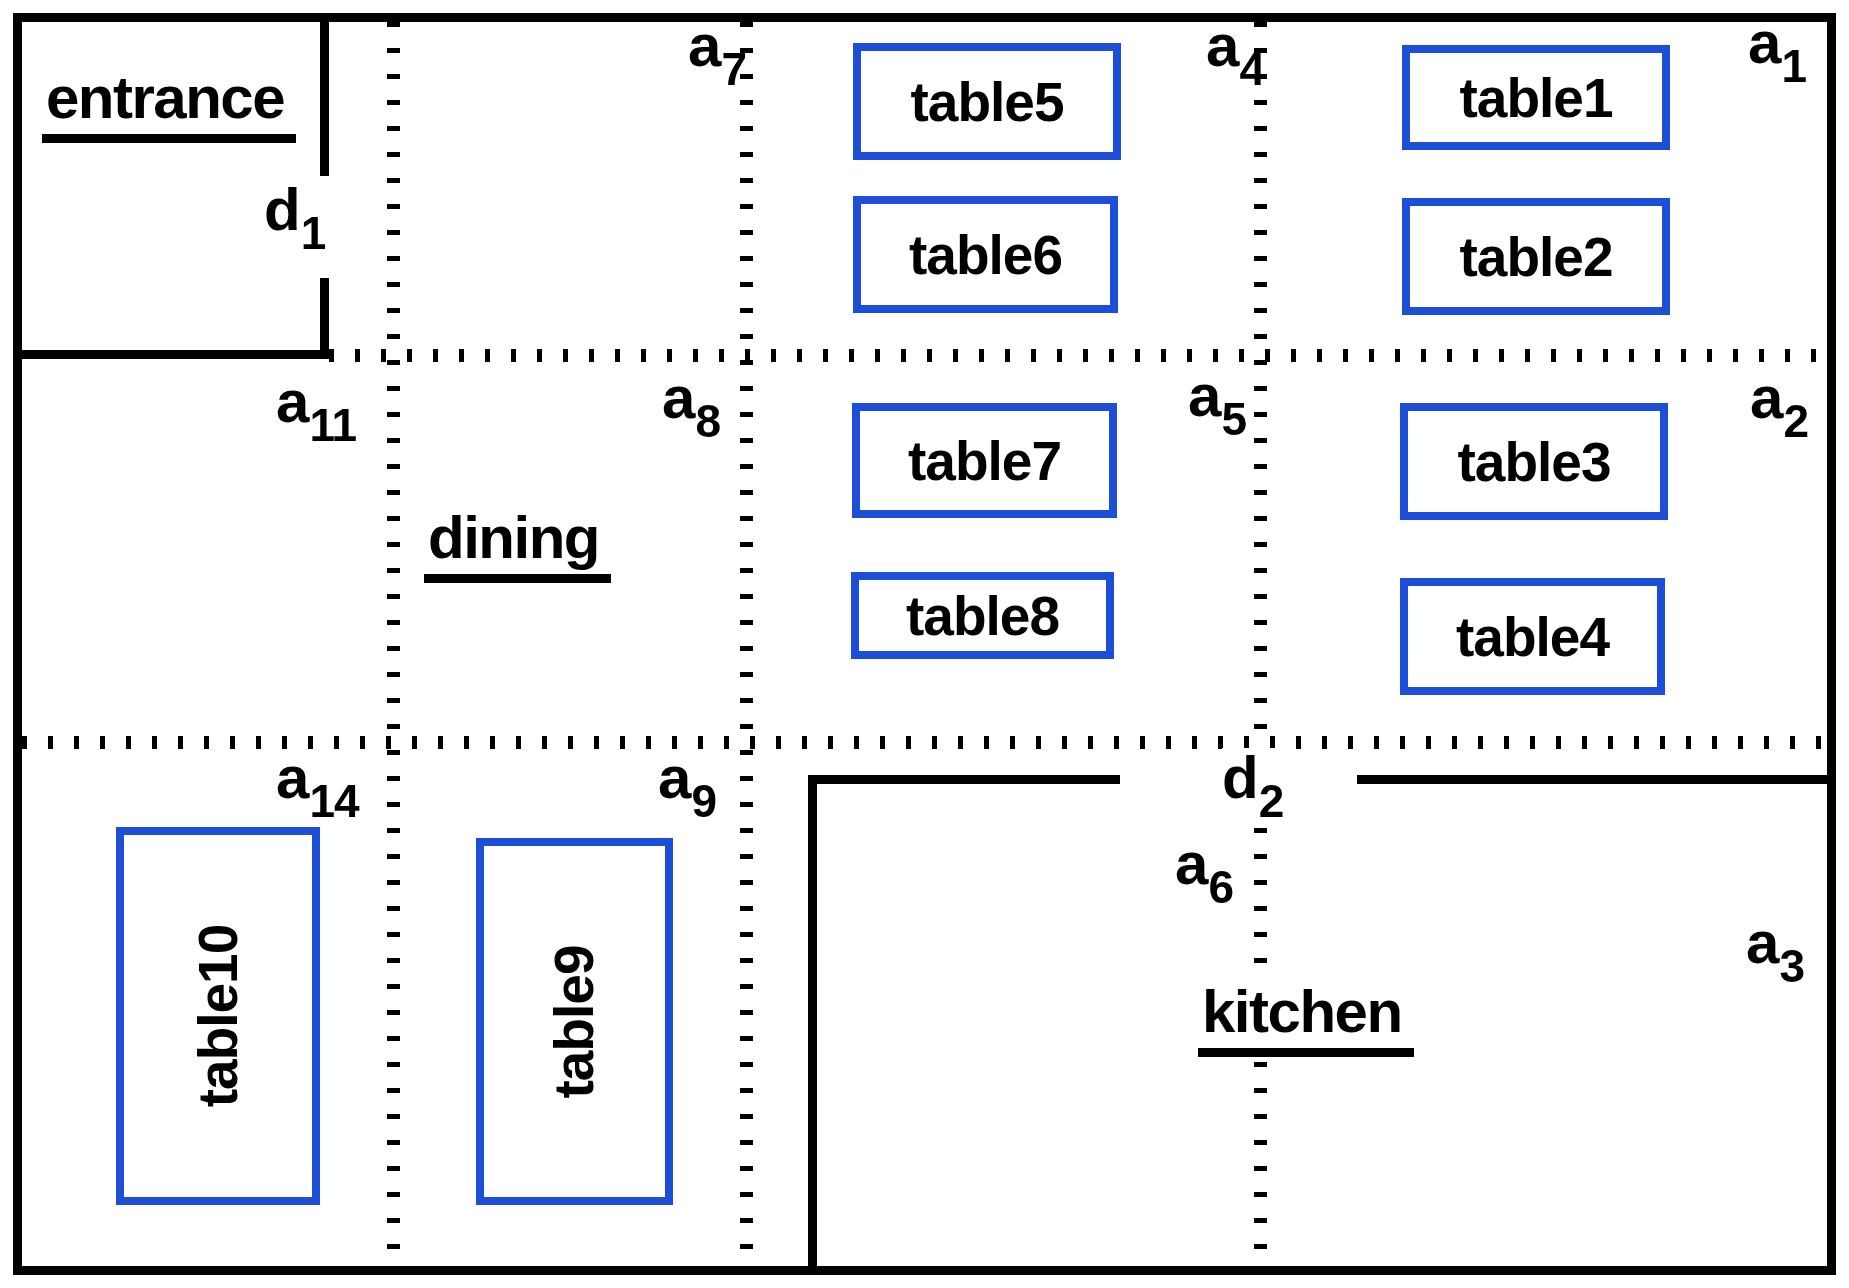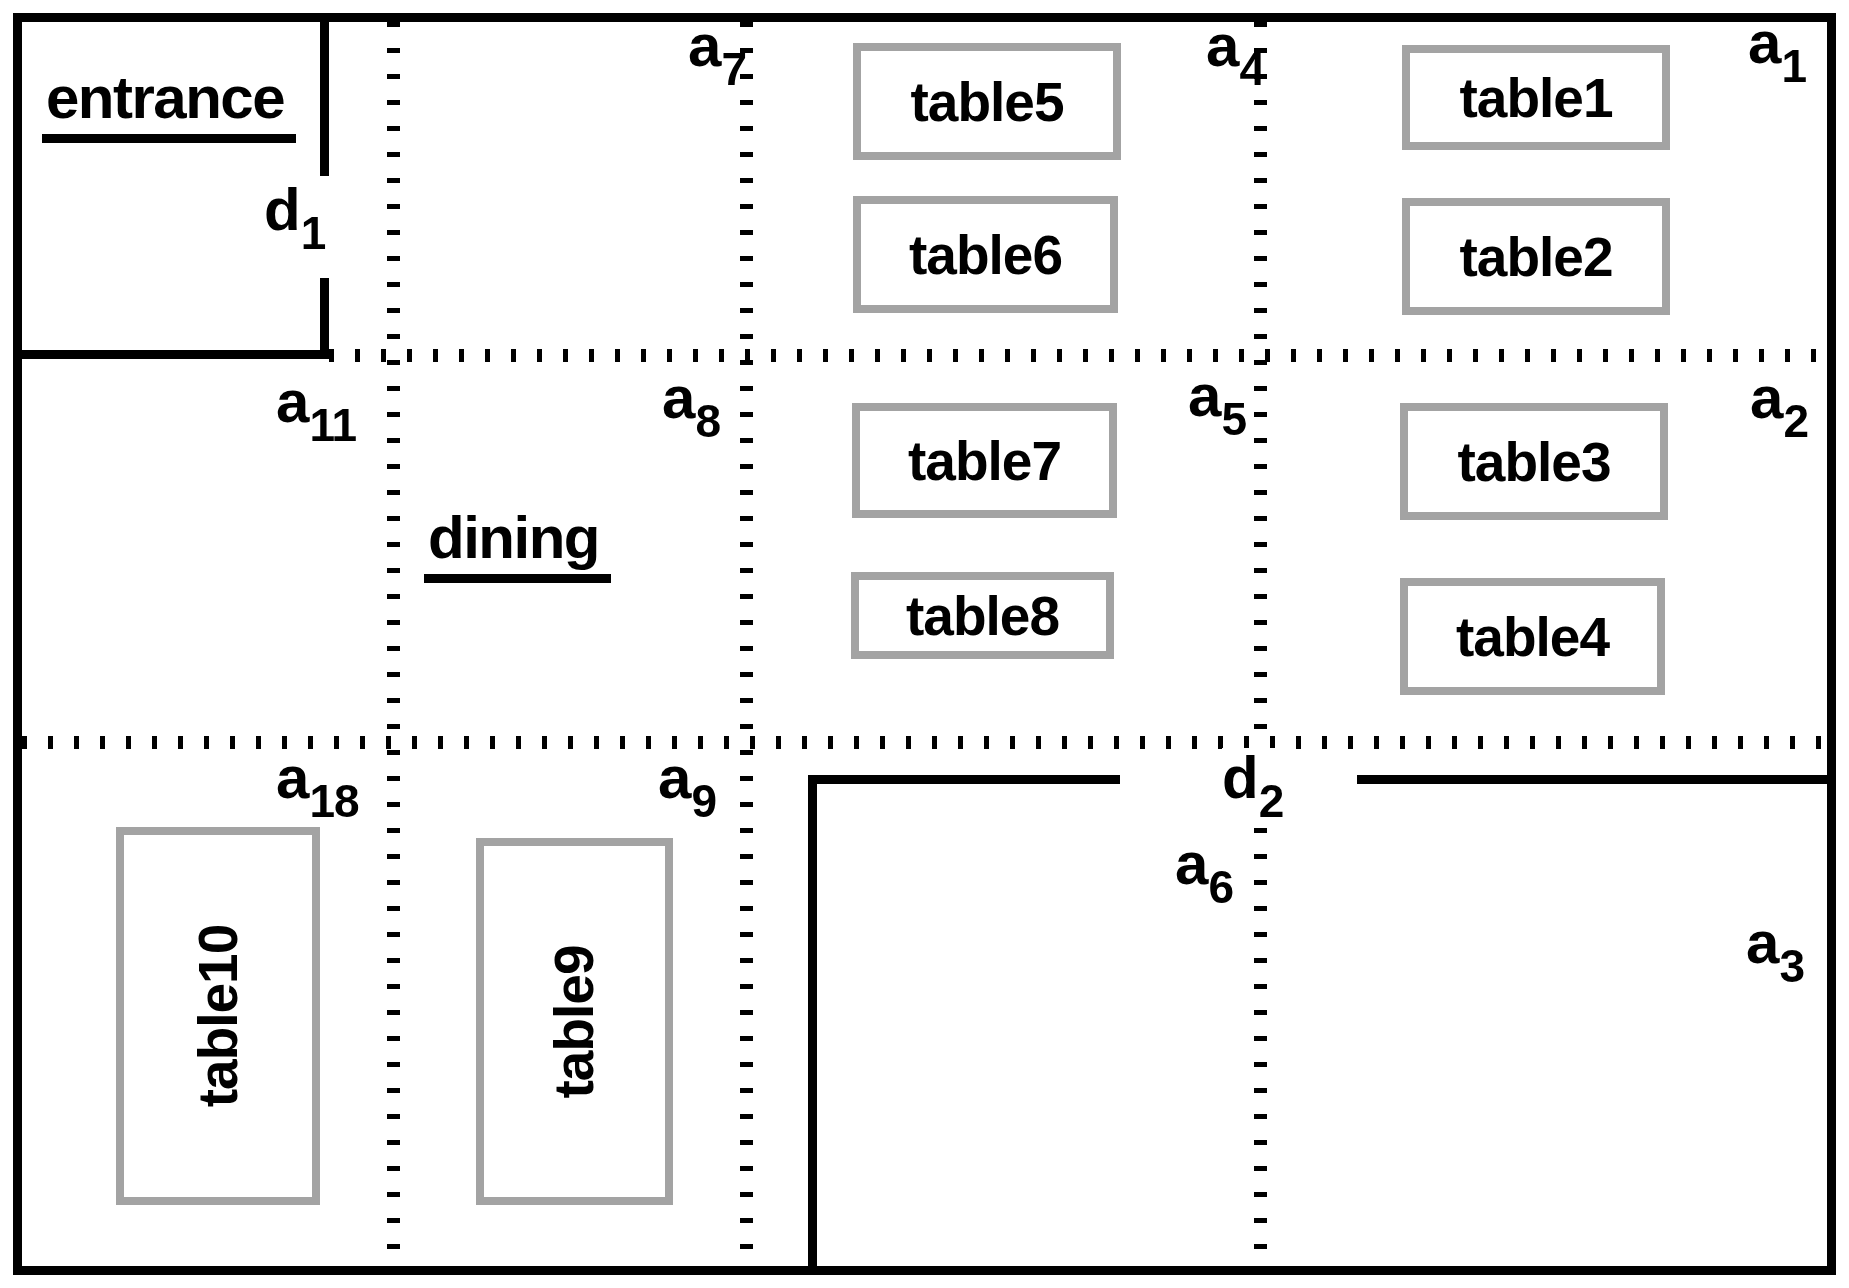--- a/index.html
+++ b/index.html
@@ -22,21 +22,21 @@
     background-image:repeating-linear-gradient(to bottom,#000 0 5px,transparent 5px 26px);
   }
   .hline{
     position:absolute;height:13px;
     background-image:repeating-linear-gradient(to right,#000 0 5px,transparent 5px 26px);
   }
   
   .wall{position:absolute;background:#000;}
   
   .table-box{
-    position:absolute;border:8px solid #a3a3a3;box-sizing:border-box;
+    position:absolute;border:8px solid #1d4ed8;box-sizing:border-box;
     display:flex;align-items:center;justify-content:center;
     background:#fff;
     font-weight:bold;font-size:55px;letter-spacing:-1px;
   }
   .table-box .rot{
     transform:rotate(-90deg);white-space:nowrap;
   }
   
   .room-label{
     position:absolute;
@@ -110,33 +110,36 @@
   <div class="table-box" style="left:476px;top:838px;width:197px;height:367px;">
     <span class="rot">table9</span>
   </div>
 
   <div class="room-label" style="left:42px;top:66px;">
     <span>entrance</span>
   </div>
   <div class="room-label" style="left:424px;top:506px;">
     <span>dining</span>
   </div>
+  <div class="room-label on-line" style="left:1198px;top:980px;">
+    <span>kitchen</span>
+  </div>
 
   <div class="sym" style="left:264px;top:180px;"><span>d</span><span class="sub">1</span></div>
   <div class="sym on-line" style="left:1222px;top:748px;"><span>d</span><span class="sub">2</span></div>
 
   <div class="sym" style="left:660px;top:16px;margin-left:28px;"><span>a</span><span class="sub">7</span></div>
   <div class="sym" style="left:1186px;top:16px;margin-left:20px;"><span>a</span><span class="sub">4</span></div>
   <div class="sym" style="left:1748px;top:13px;"><span>a</span><span class="sub">1</span></div>
 
   <div class="sym" style="left:276px;top:372px;"><span>a</span><span class="sub">11</span></div>
   <div class="sym" style="left:662px;top:368px;"><span>a</span><span class="sub">8</span></div>
   <div class="sym" style="left:1188px;top:366px;"><span>a</span><span class="sub">5</span></div>
   <div class="sym" style="left:1750px;top:368px;"><span>a</span><span class="sub">2</span></div>
 
-  <div class="sym" style="left:276px;top:748px;"><span>a</span><span class="sub">18</span></div>
+  <div class="sym" style="left:276px;top:748px;"><span>a</span><span class="sub">14</span></div>
   <div class="sym" style="left:658px;top:748px;"><span>a</span><span class="sub">9</span></div>
   <div class="sym" style="left:1175px;top:834px;"><span>a</span><span class="sub">6</span></div>
   <div class="sym" style="left:1746px;top:872px;margin-top:41px;"><span>a</span><span class="sub">3</span></div>
 
   <div class="outer"></div>
 
 </div>
 
 </body></html>

